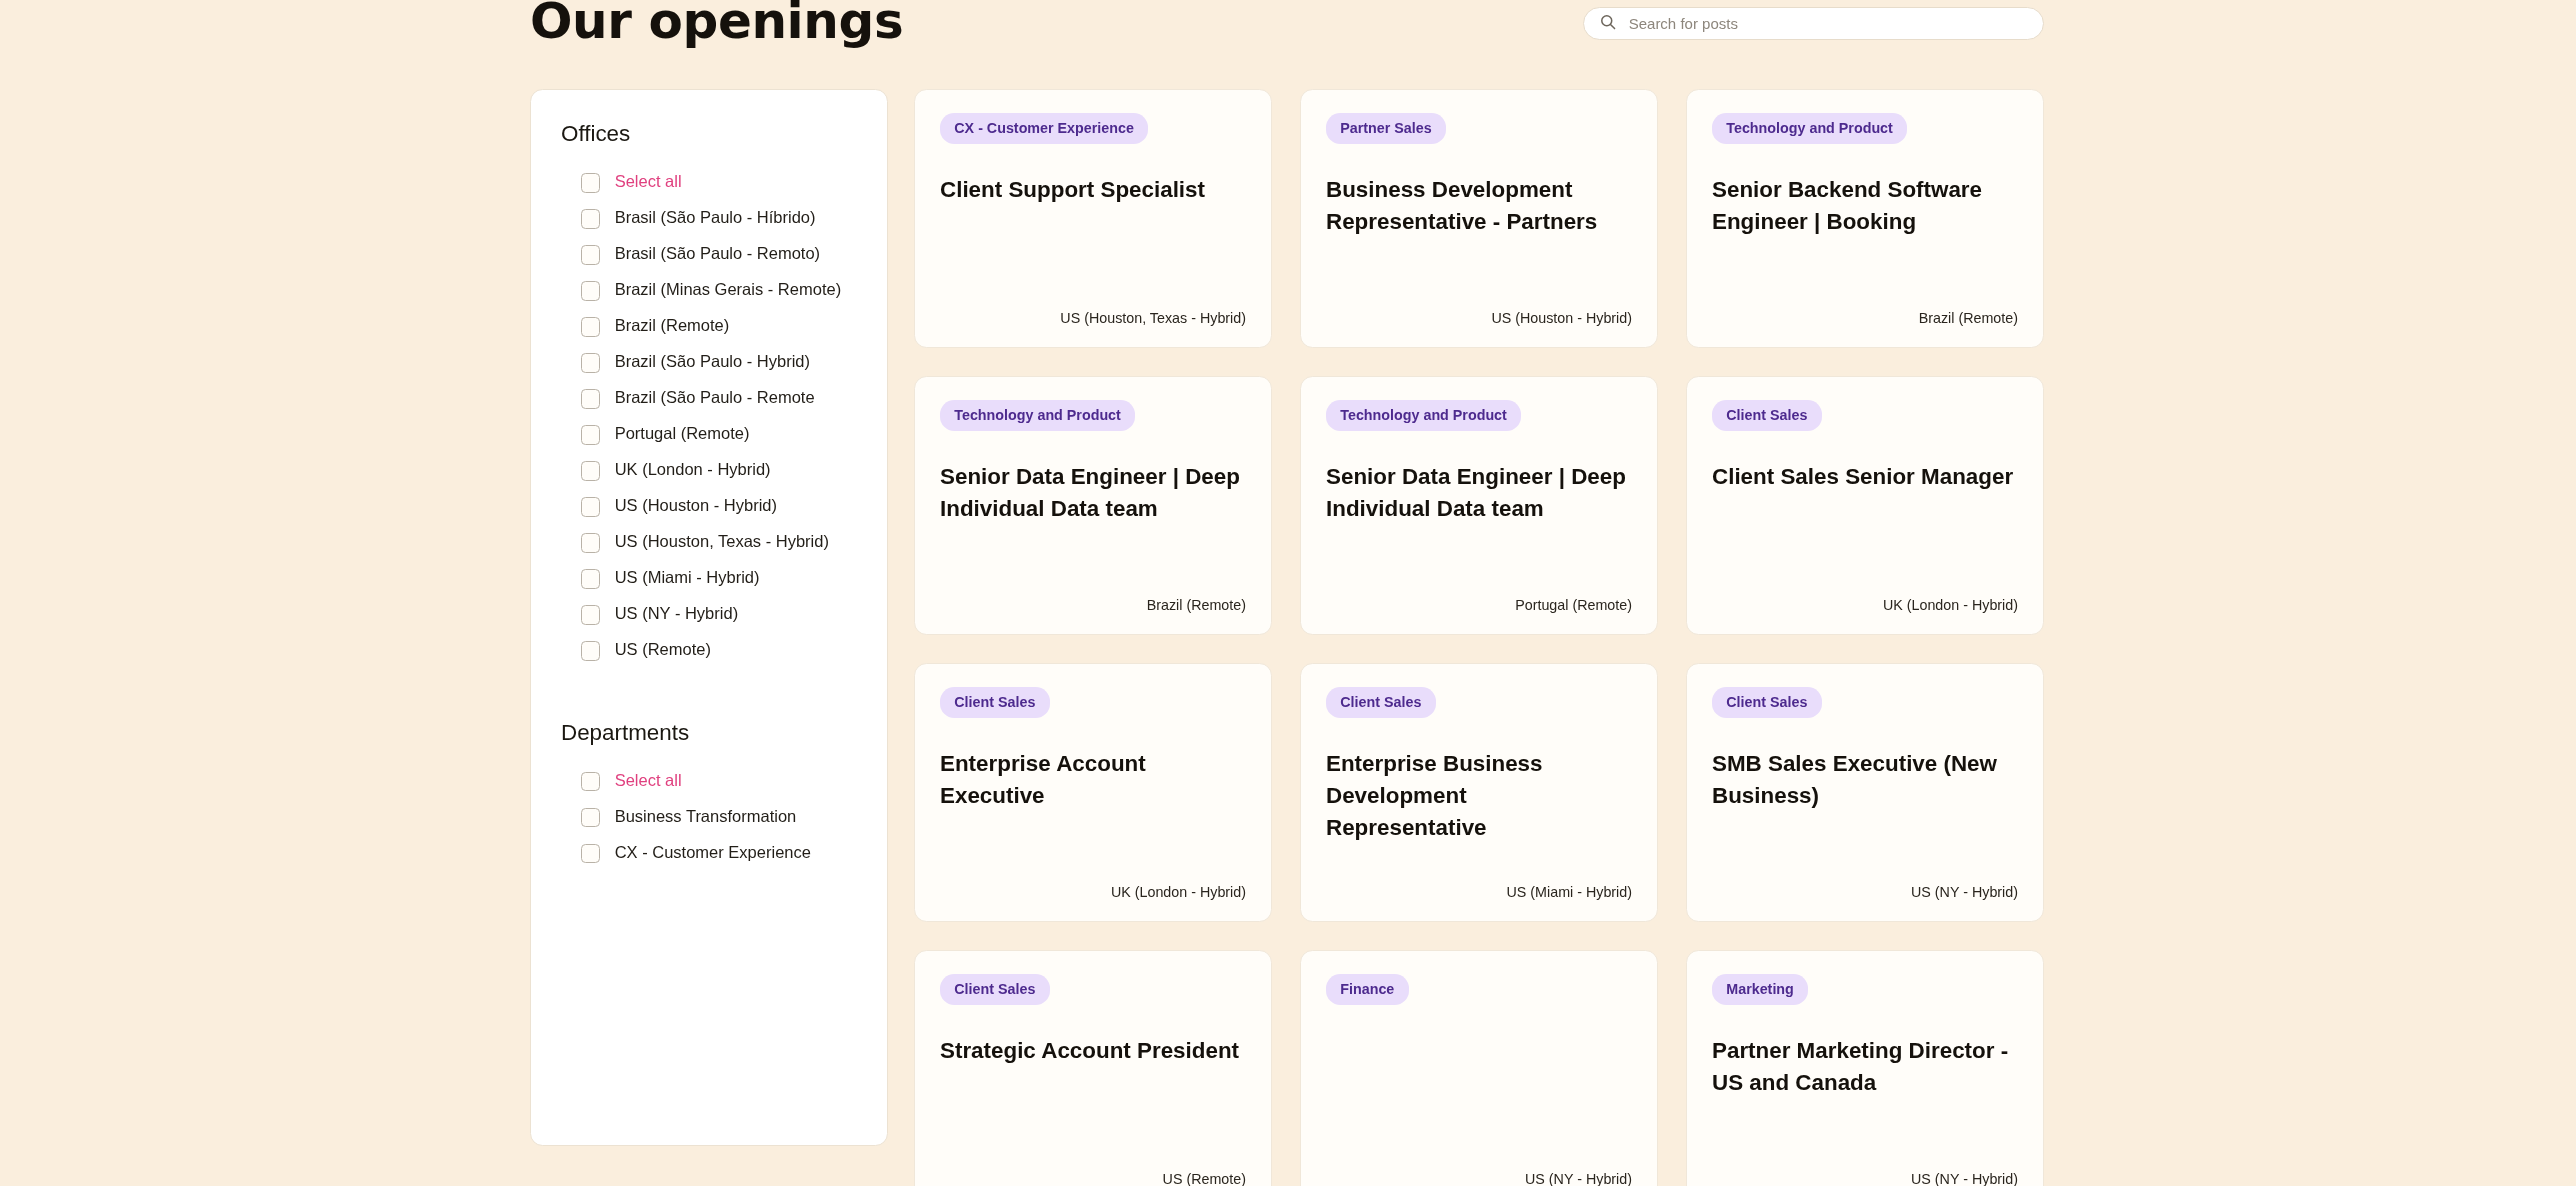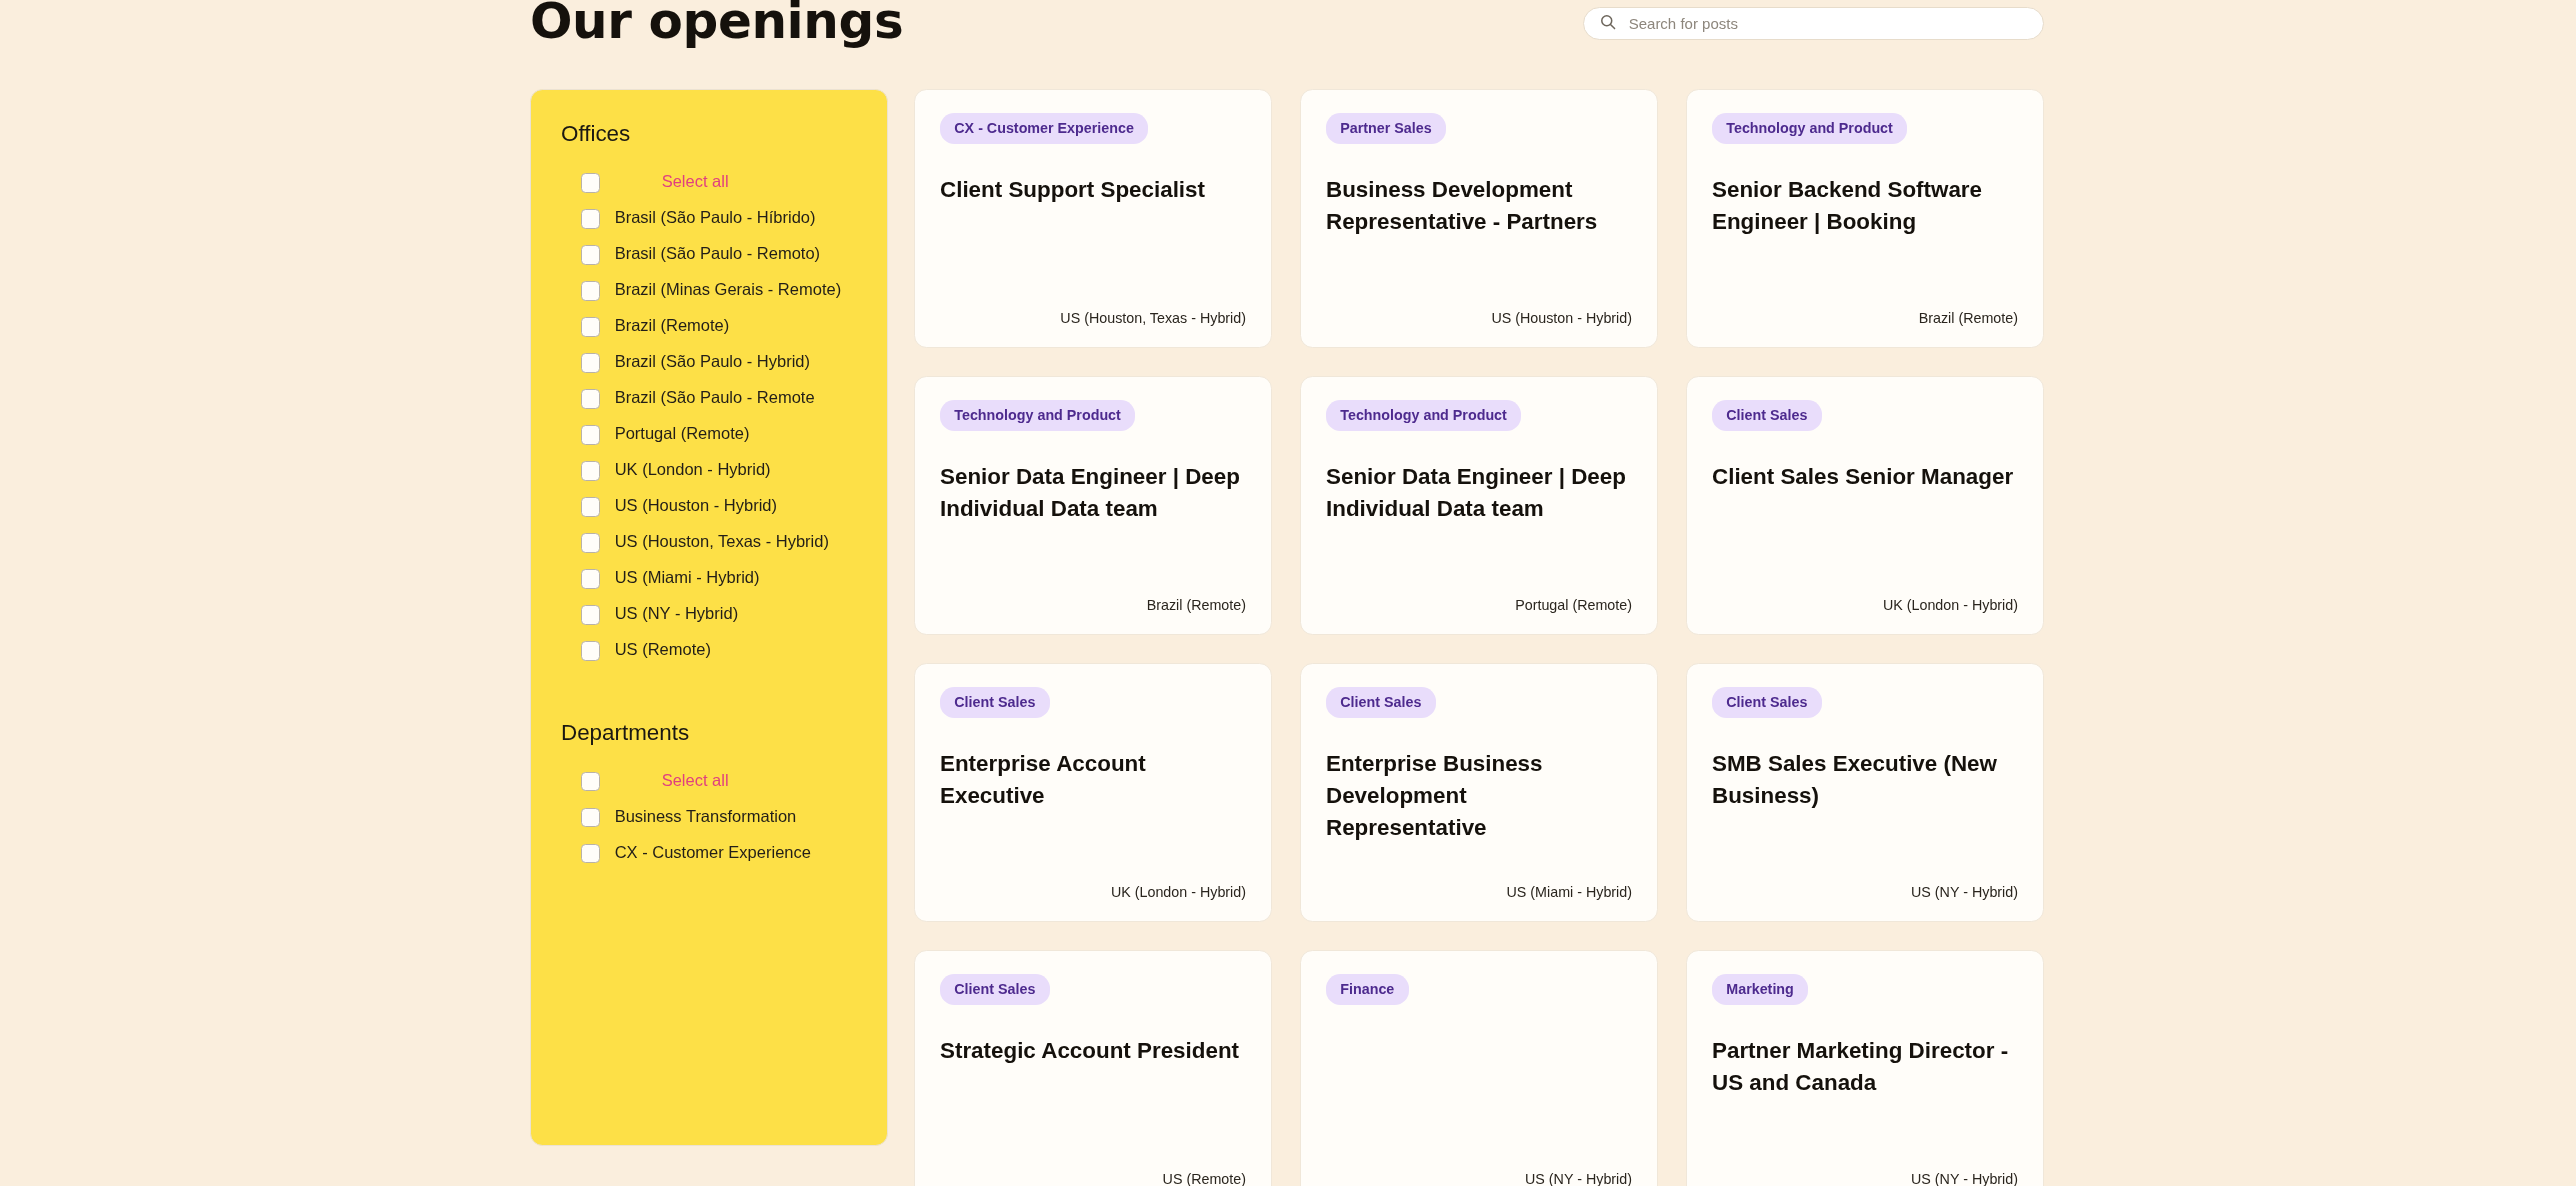--- a/index.html
+++ b/index.html
@@ -57,21 +57,21 @@
   }
   .search-input::placeholder { color: #8d867c; }
 
   
   .sidebar {
     position: absolute;
     left: 530px;
     top: 89px;
     width: 358px;
     height: 1057px;
-    background: #fde047;
+    background: #ffffff;
     border: 0.9px solid #ece2d2;
     border-radius: 12.5px;
     padding: 30px 30px 0 30px;
     overflow: hidden;
   }
   .facet-title {
     font-size: 22.4px;
     line-height: 27px;
     color: #1b1812;
     font-weight: 400;
@@ -93,21 +93,21 @@
     border: 1.8px solid #b9b2a7;
     border-radius: 4.5px;
     background: #fffdf9;
     margin-top: 1.8px;
   }
   .facet-label {
     font-size: 16.5px;
     line-height: 20.6px;
     color: #221e18;
   }
-  .facet-label.select-all { color: #e0407f; margin-left: 47px; }
+  .facet-label.select-all { color: #e0407f; }
 
   
   .grid {
     position: absolute;
     left: 914px;
     top: 89px;
     width: 1129px;
     display: grid;
     grid-template-columns: repeat(3, 358px);
     gap: 28px;

